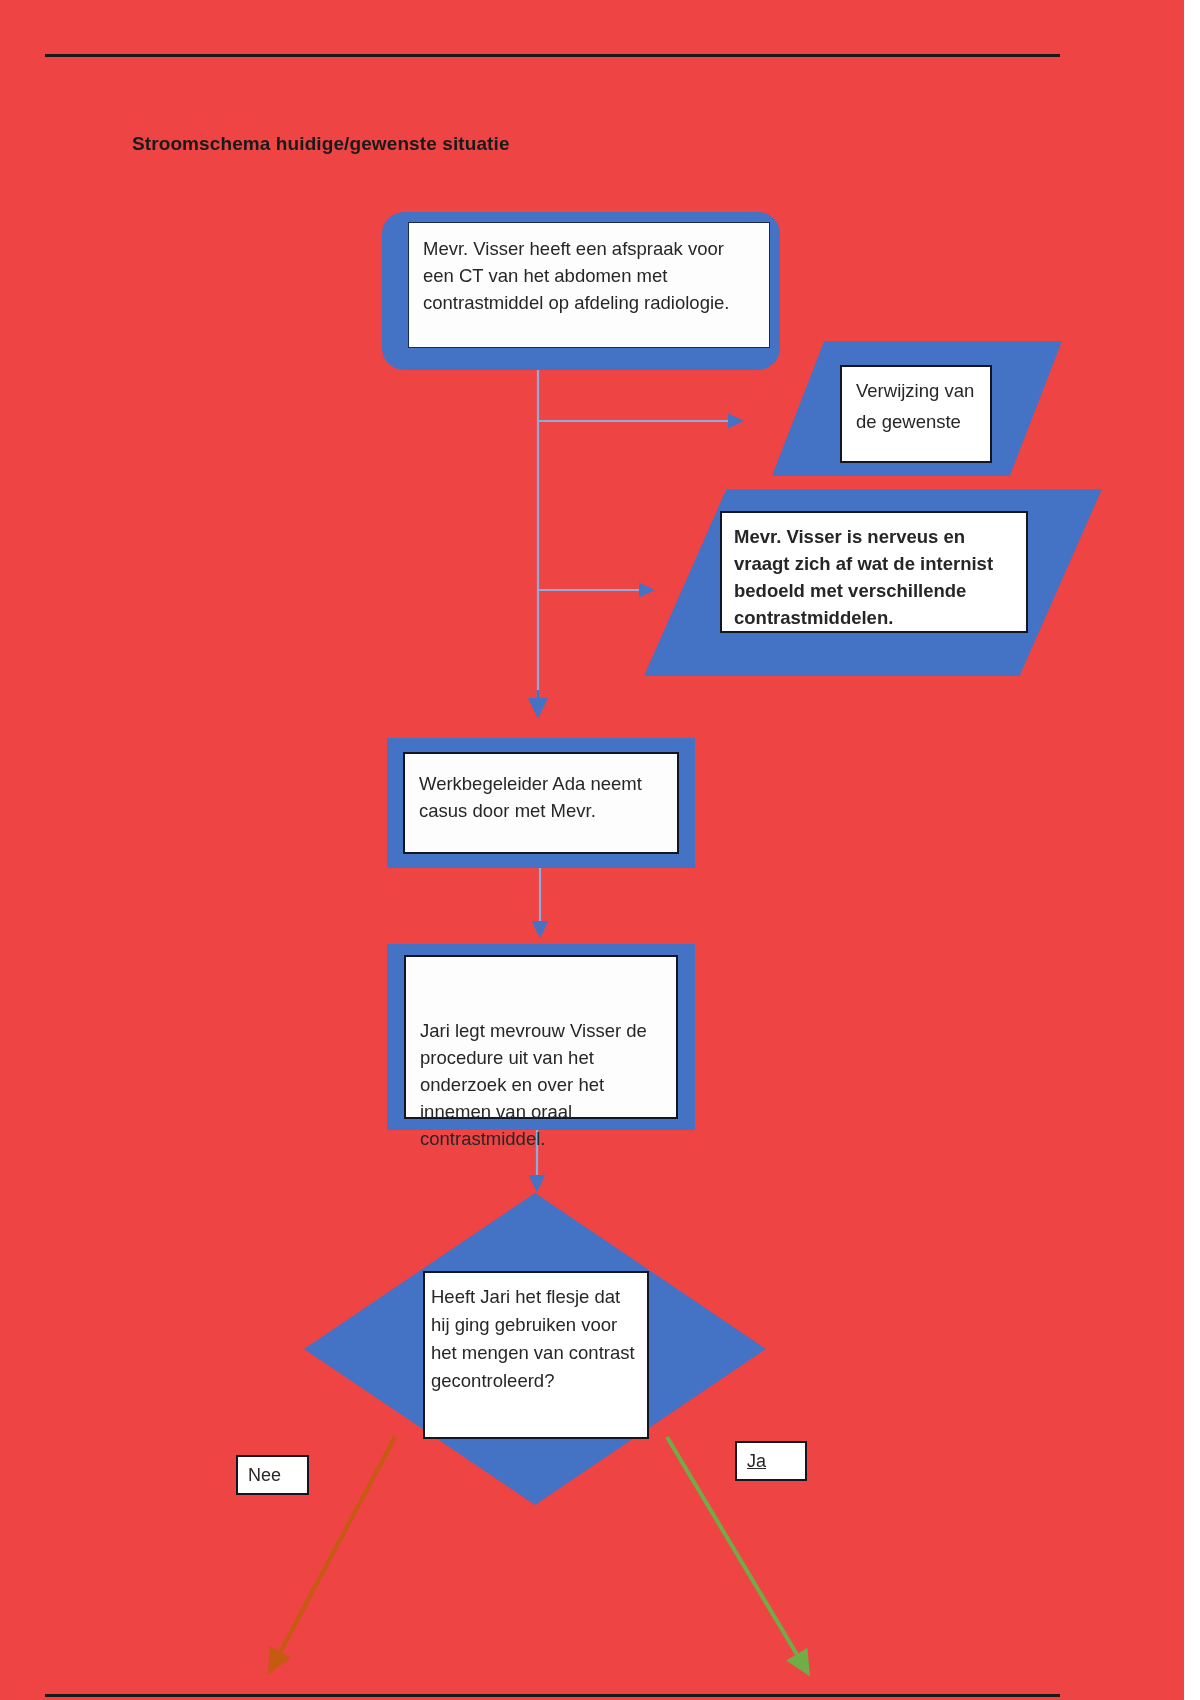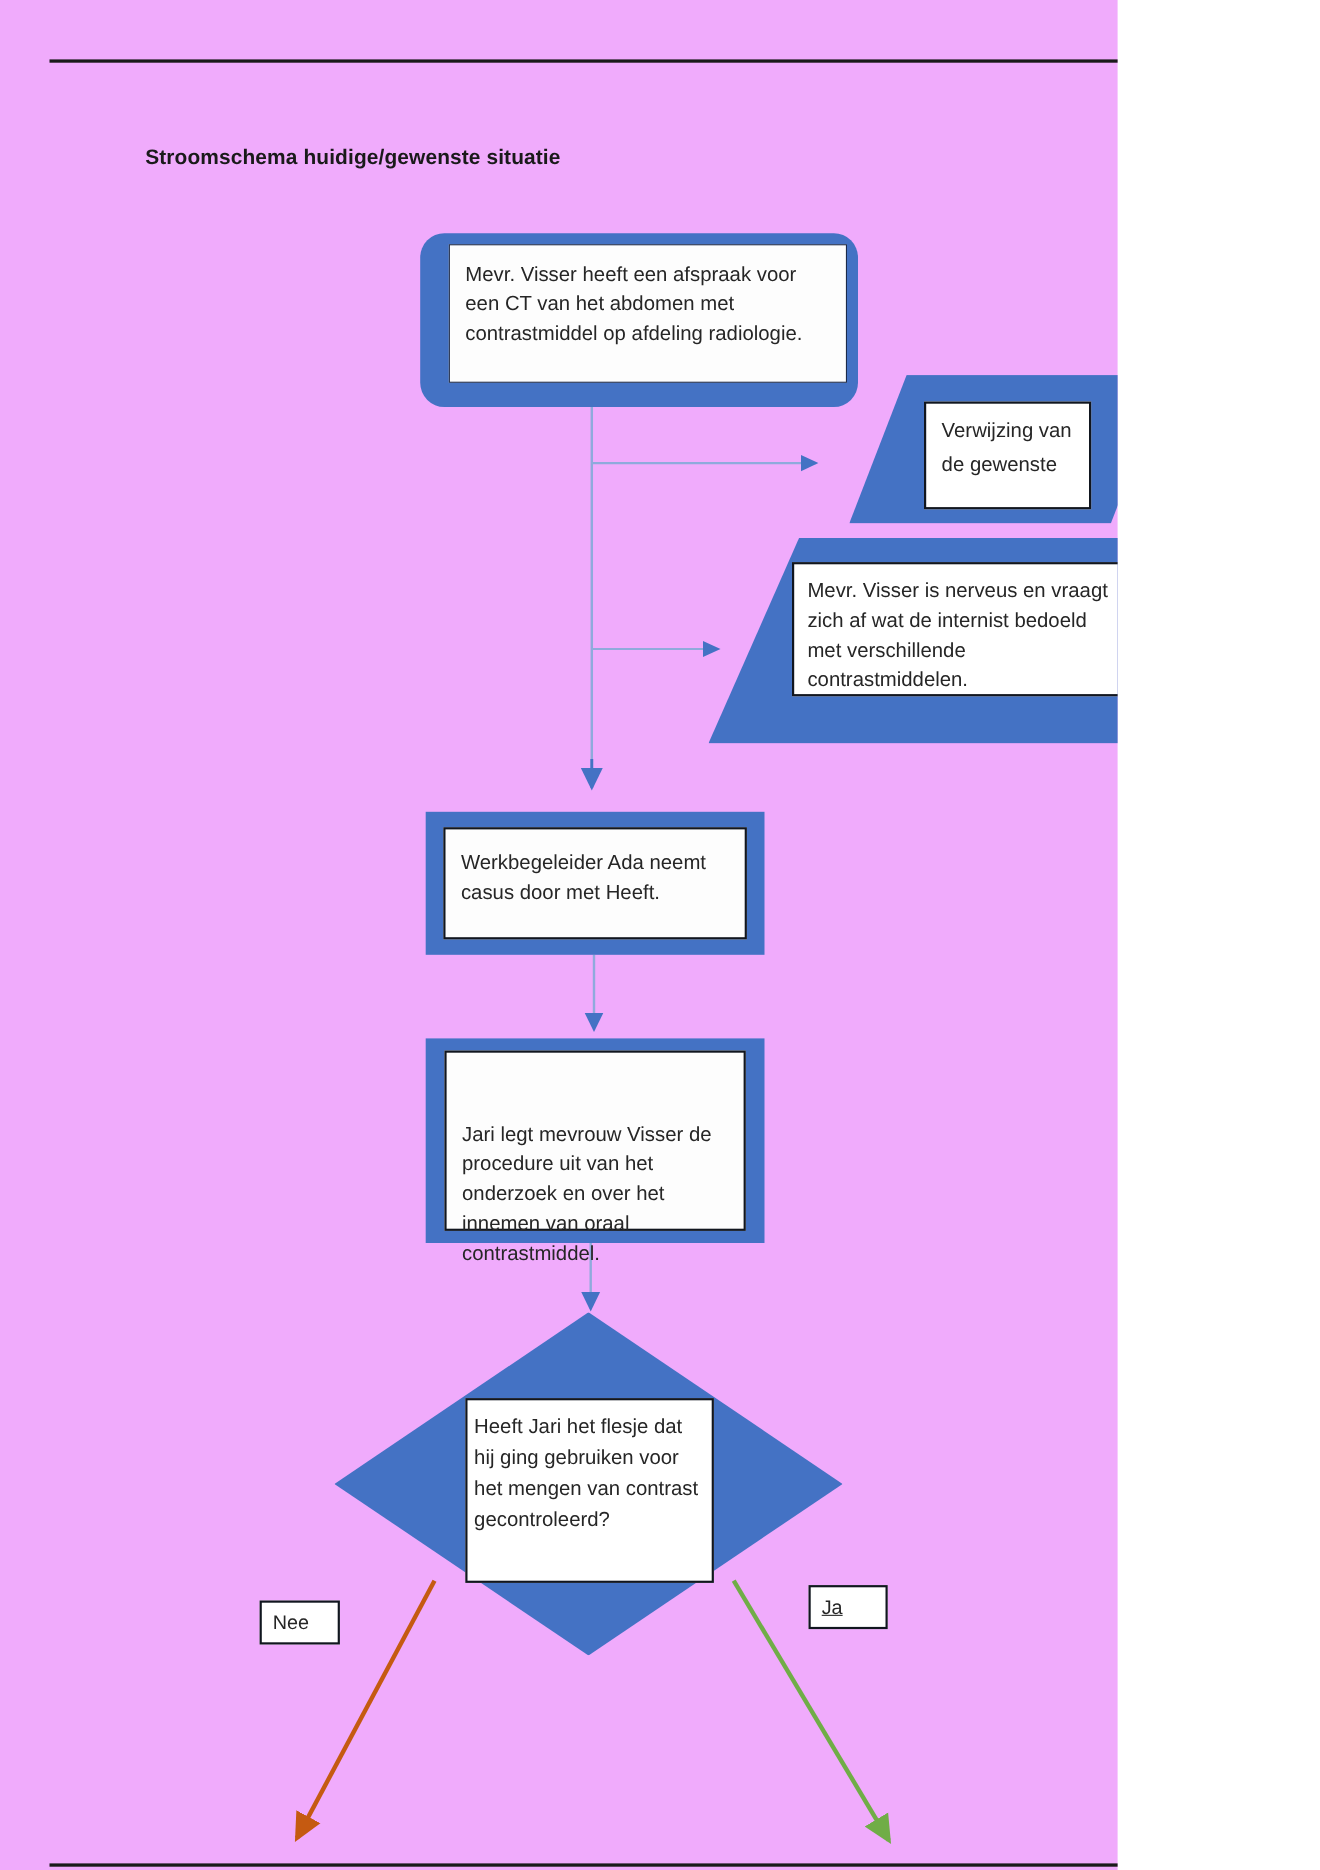--- a/index.html
+++ b/index.html
@@ -6,23 +6,23 @@
     margin: 0;
     padding: 0;
     background: #ffffff;
   }
   body {
     font-family: "Liberation Sans", sans-serif;
     -webkit-font-smoothing: antialiased;
   }
   #page {
     position: relative;
-    width: 1016px;
+    width: 1184px;
     height: 1700px;
-    background: #f0abfc;
+    background: #ef4444;
     overflow: hidden;
   }
 
   
   .rule {
     position: absolute;
     left: 45px;
     width: 1015px;
     height: 3px;
     background: #1a1a1a;
@@ -182,30 +182,30 @@
     </div>
   </div>
 
   <div class="para-wrap" style="left:772px; top:341px; width:290px; height:135px;">
     <div class="para-shape" style="clip-path: polygon(18% 0%, 100% 0%, 82% 100%, 0% 100%);"></div>
     <div class="inner" style="left:68px; top:24px; width:152px; height:98px;">
       <div class="txt" style="padding:8px 0 0 14px; line-height:31px;">Verwijzing van de gewenste</div>
     </div>
   </div>
 
-  <div class="para-wrap" style="left:644px; top:489px; width:458px; height:187px;">
+  <div class="para-wrap" style="left:644px; top:489px; width:458px; height:187px;font-weight:bold;">
     <div class="para-shape" style="clip-path: polygon(18% 0%, 100% 0%, 82% 100%, 0% 100%);"></div>
     <div class="inner" style="left:76px; top:22px; width:308px; height:122px;">
       <div class="txt" style="padding:10px 10px 0 12px;">Mevr. Visser is nerveus en vraagt zich af wat de internist bedoeld met verschillende contrastmiddelen.</div>
     </div>
   </div>
 
   <div class="shape proc" style="left:387px; top:738px; width:308px; height:130px;">
     <div class="inner" style="left:16px; top:14px; right:16px; bottom:14px;">
-      <div class="txt" style="padding:16px 12px 0 14px;">Werkbegeleider Ada neemt casus door met Heeft.</div>
+      <div class="txt" style="padding:16px 12px 0 14px;">Werkbegeleider Ada neemt casus door met Mevr.</div>
     </div>
   </div>
 
   <div class="shape proc" style="left:387px; top:944px; width:308px; height:186px;">
     <div class="inner" style="left:17px; top:11px; right:17px; bottom:11px;">
       <div class="txt" style="padding:12px 10px 0 14px;margin-top:48px;">Jari legt mevrouw Visser de procedure uit van het onderzoek en over het innemen van oraal contrastmiddel.</div>
     </div>
   </div>
 
   <div class="diamond-wrap" style="left:304px; top:1193px; width:462px; height:312px;">

